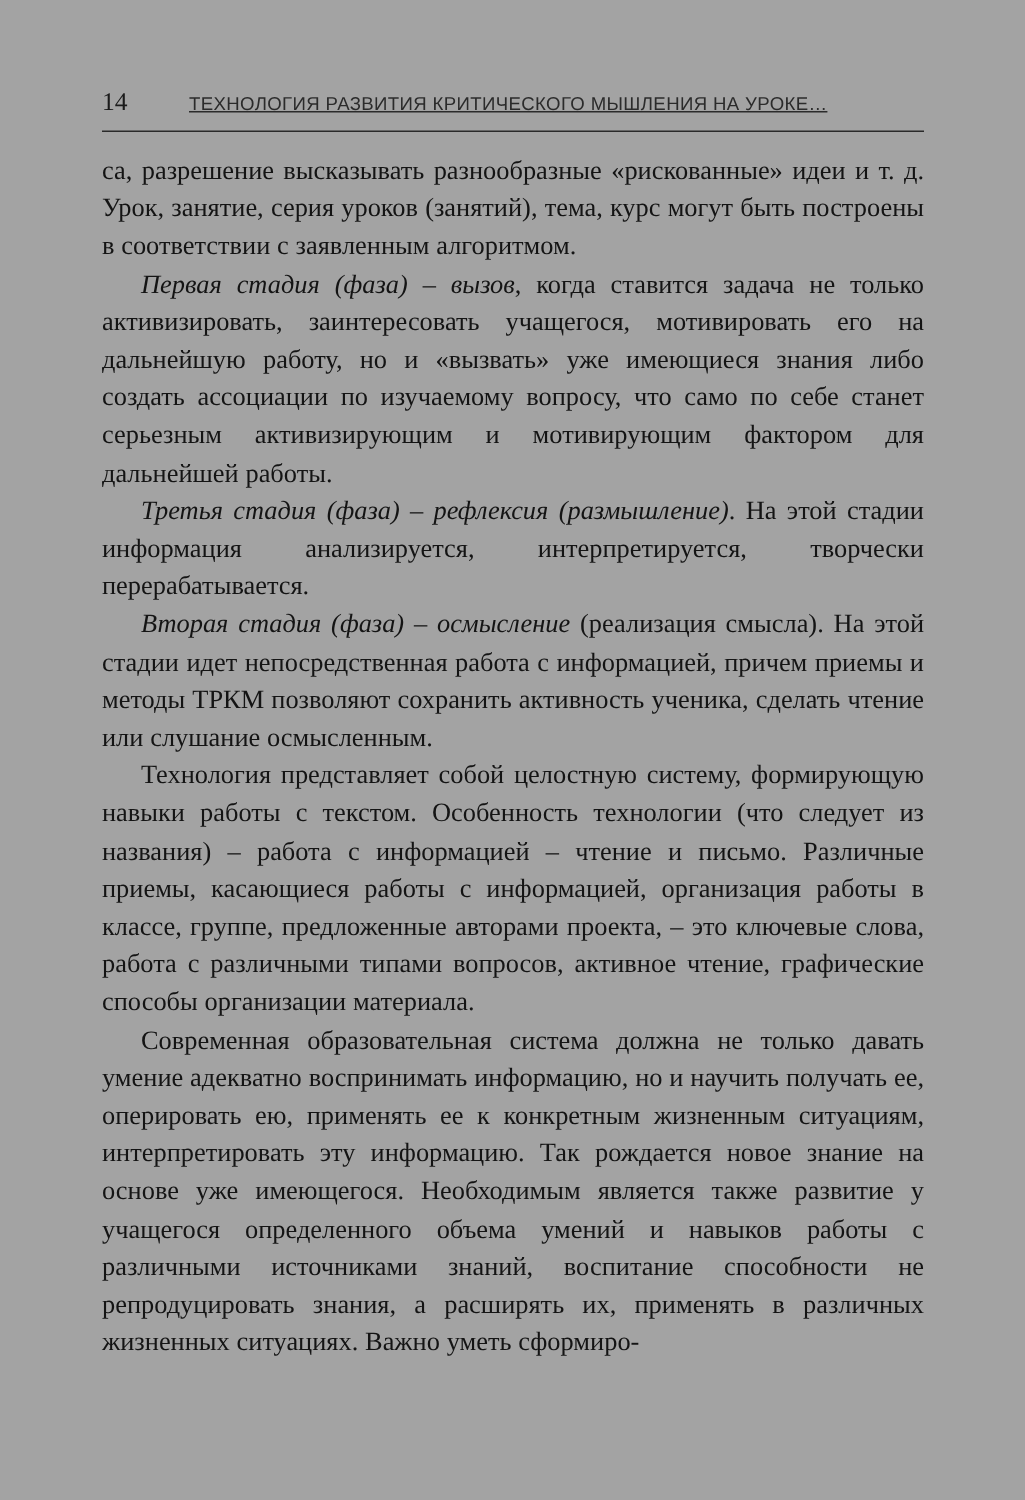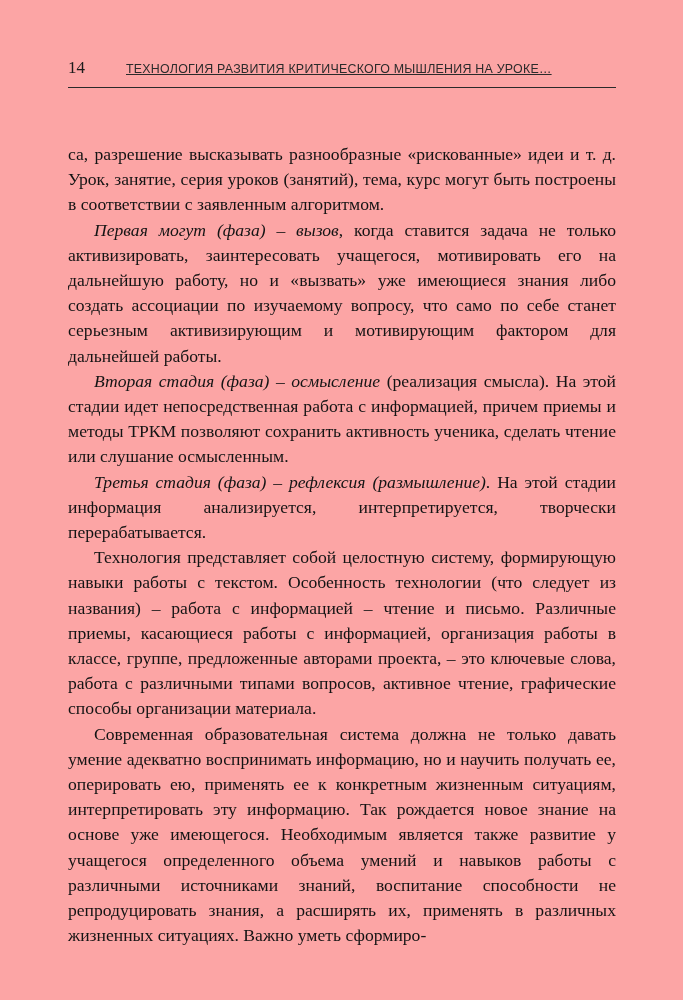--- a/index.html
+++ b/index.html
@@ -17,21 +17,21 @@
     color: #000000;
     -webkit-font-smoothing: antialiased;
   }
 
   .page {
     position: absolute;
     left: 0;
     top: 0;
     width: 683px;
     height: 1000px;
-    background: #fca5a5;
+    background: #a3a3a3;
   }
 
   
   .page-header {
     position: absolute;
     left: 68px;
     top: 58px;
     width: 548px;
     height: 32px;
   }
@@ -80,41 +80,40 @@
     line-height: 25.2px;
     text-align: justify;
     text-justify: inter-word;
     text-indent: 26px;
     color: #141414;
     hyphens: manual;
     word-spacing: 0.1px;
   }
   p.para.noindent {
     text-indent: 0;
-    margin-top: 41px;
   }
   .it {
     font-style: italic;
   }
 </style>
 </head>
 <body style="background: rgb(255, 255, 255);">
 
 <div class="page">
 
   <div class="page-header">
     <div class="page-header-row">
       <span class="folio">14</span>
       <span class="running-title">ТЕХНОЛОГИЯ РАЗВИТИЯ КРИТИЧЕСКОГО МЫШЛЕНИЯ НА УРОКЕ…</span>
     </div>
     <div class="header-rule"></div>
   </div>
 
   <div class="text-block">
     <p class="para noindent"><span>са, разрешение высказывать разнообразные «рискованные» идеи и т. д. Урок, занятие, серия уроков (занятий), тема, курс могут быть построены в соответствии с заявленным алгоритмом.</span></p>
-    <p class="para"><span class="it">Первая могут (фаза) – вызов</span><span>, когда ставится задача не только активизировать, заинтересовать учащегося, мотивировать его на дальнейшую работу, но и «вызвать» уже имеющиеся знания либо создать ассоциации по изучаемому вопросу, что само по себе станет серьезным активизирующим и мотивирующим фактором для дальнейшей работы.</span></p>
+    <p class="para"><span class="it">Первая стадия (фаза) – вызов</span><span>, когда ставится задача не только активизировать, заинтересовать учащегося, мотивировать его на дальнейшую работу, но и «вызвать» уже имеющиеся знания либо создать ассоциации по изучаемому вопросу, что само по себе станет серьезным активизирующим и мотивирующим фактором для дальнейшей работы.</span></p>
+    <p class="para"><span class="it">Третья стадия (фаза) – рефлексия (размышление)</span><span>. На этой стадии информация анализируется, интерпретируется, творчески перерабатывается.</span></p>
     <p class="para"><span class="it">Вторая стадия (фаза) – осмысление</span><span> (реализация смысла). На этой стадии идет непосредственная работа с информацией, причем приемы и методы ТРКМ позволяют сохранить активность ученика, сделать чтение или слушание осмысленным.</span></p>
-    <p class="para"><span class="it">Третья стадия (фаза) – рефлексия (размышление)</span><span>. На этой стадии информация анализируется, интерпретируется, творчески перерабатывается.</span></p>
     <p class="para"><span>Технология представляет собой целостную систему, формирующую навыки работы с текстом. Особенность технологии (что следует из названия) – работа с информацией – чтение и письмо. Различные приемы, касающиеся работы с информацией, организация работы в классе, группе, предложенные авторами проекта, – это ключевые слова, работа с различными типами вопросов, активное чтение, графические способы организации материала.</span></p>
     <p class="para"><span>Современная образовательная система должна не только давать умение адекватно воспринимать информацию, но и научить получать ее, оперировать ею, применять ее к конкретным жизненным ситуациям, интерпретировать эту информацию. Так рождается новое знание на основе уже имеющегося. Необходимым является также развитие у учащегося определенного объема умений и навыков работы с различными источниками знаний, воспитание способности не репродуцировать знания, а расширять их, применять в различных жизненных ситуациях. Важно уметь сформиро-</span></p>
   </div>
 
 </div>
 
 </body></html>

